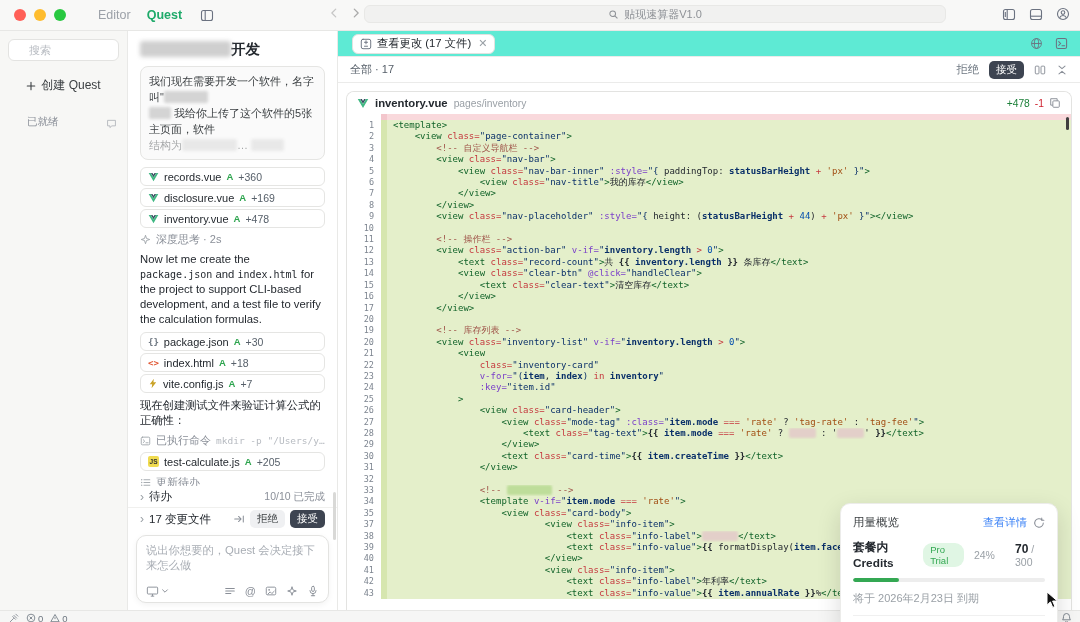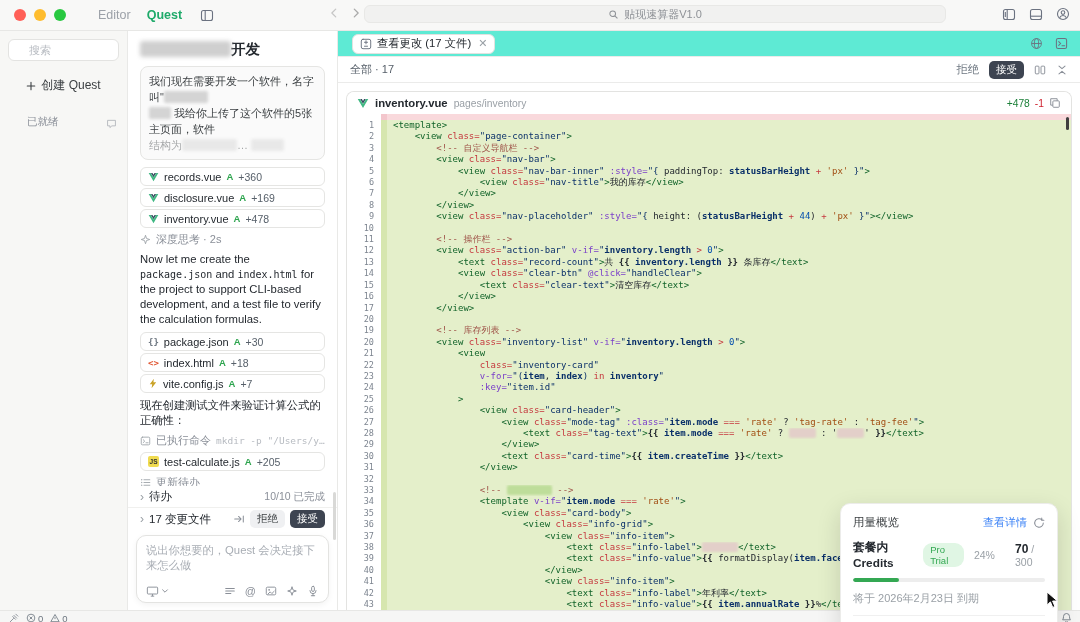--- a/index.html
+++ b/index.html
@@ -494,21 +494,20 @@
             <div class="crow"><span class="cg">26</span><span class="cm"></span><span class="cc"><span class="p">                </span><span class="t">&lt;view</span><span class="a"> class=</span><span class="v">"card-header"</span><span class="t">&gt;</span></span></div>
             <div class="crow"><span class="cg">27</span><span class="cm"></span><span class="cc"><span class="p">                    </span><span class="t">&lt;view</span><span class="a"> class=</span><span class="v">"mode-tag"</span><span class="dir"> :class=</span><span class="v">"</span><span class="d">item.mode</span><span class="a"> === </span><span class="s">'rate'</span><span class="p"> ? </span><span class="s">'tag-rate'</span><span class="p"> : </span><span class="s">'tag-fee'</span><span class="v">"</span><span class="t">&gt;</span></span></div>
             <div class="crow"><span class="cg">28</span><span class="cm"></span><span class="cc"><span class="p">                        </span><span class="t">&lt;text</span><span class="a"> class=</span><span class="v">"tag-text"</span><span class="t">&gt;</span><span class="i">{{ </span><span class="d">item.mode</span><span class="a"> === </span><span class="s">'rate'</span><span class="p"> ? </span><span class="bl">口口口</span><span class="p"> : '</span><span class="bl">口口口</span><span class="p">' </span><span class="i">}}</span><span class="t">&lt;/text&gt;</span></span></div>
             <div class="crow"><span class="cg">29</span><span class="cm"></span><span class="cc"><span class="p">                    </span><span class="t">&lt;/view&gt;</span></span></div>
             <div class="crow"><span class="cg">30</span><span class="cm"></span><span class="cc"><span class="p">                    </span><span class="t">&lt;text</span><span class="a"> class=</span><span class="v">"card-time"</span><span class="t">&gt;</span><span class="i">{{ </span><span class="d">item.createTime</span><span class="i"> }}</span><span class="t">&lt;/text&gt;</span></span></div>
             <div class="crow"><span class="cg">31</span><span class="cm"></span><span class="cc"><span class="p">                </span><span class="t">&lt;/view&gt;</span></span></div>
             <div class="crow"><span class="cg">32</span><span class="cm"></span><span class="cc"></span></div>
             <div class="crow"><span class="cg">33</span><span class="cm"></span><span class="cc"><span class="p">                </span><span class="c">&lt;!-- </span><span class="blg">口口口口口</span><span class="c"> --&gt;</span></span></div>
             <div class="crow"><span class="cg">34</span><span class="cm"></span><span class="cc"><span class="p">                </span><span class="t">&lt;template</span><span class="dir"> v-if=</span><span class="v">"</span><span class="d">item.mode</span><span class="a"> === </span><span class="s">'rate'</span><span class="v">"</span><span class="t">&gt;</span></span></div>
             <div class="crow"><span class="cg">35</span><span class="cm"></span><span class="cc"><span class="p">                    </span><span class="t">&lt;view</span><span class="a"> class=</span><span class="v">"card-body"</span><span class="t">&gt;</span></span></div>
-            <div class="crow"><span class="cg">36</span><span class="cm"></span><span class="cc"><span class="p">                        </span><span class="t">&lt;view</span><span class="a"> class=</span><span class="v">"info-grid"</span><span class="t">&gt;</span></span></div>
             <div class="crow"><span class="cg">37</span><span class="cm"></span><span class="cc"><span class="p">                            </span><span class="t">&lt;view</span><span class="a"> class=</span><span class="v">"info-item"</span><span class="t">&gt;</span></span></div>
             <div class="crow"><span class="cg">38</span><span class="cm"></span><span class="cc"><span class="p">                                </span><span class="t">&lt;text</span><span class="a"> class=</span><span class="v">"info-label"</span><span class="t">&gt;</span><span class="bl">口口口口</span><span class="t">&lt;/text&gt;</span></span></div>
             <div class="crow"><span class="cg">39</span><span class="cm"></span><span class="cc"><span class="p">                                </span><span class="t">&lt;text</span><span class="a"> class=</span><span class="v">"info-value"</span><span class="t">&gt;</span><span class="i">{{ </span><span class="p">formatDisplay(</span><span class="d">item.faceValue</span><span class="p">)</span><span class="i"> }}</span><span class="p">元</span><span class="t">&lt;/text&gt;</span></span></div>
             <div class="crow"><span class="cg">40</span><span class="cm"></span><span class="cc"><span class="p">                            </span><span class="t">&lt;/view&gt;</span></span></div>
             <div class="crow"><span class="cg">41</span><span class="cm"></span><span class="cc"><span class="p">                            </span><span class="t">&lt;view</span><span class="a"> class=</span><span class="v">"info-item"</span><span class="t">&gt;</span></span></div>
             <div class="crow"><span class="cg">42</span><span class="cm"></span><span class="cc"><span class="p">                                </span><span class="t">&lt;text</span><span class="a"> class=</span><span class="v">"info-label"</span><span class="t">&gt;</span><span class="p">年利率</span><span class="t">&lt;/text&gt;</span></span></div>
             <div class="crow"><span class="cg">43</span><span class="cm"></span><span class="cc"><span class="p">                                </span><span class="t">&lt;text</span><span class="a"> class=</span><span class="v">"info-value"</span><span class="t">&gt;</span><span class="i">{{ </span><span class="d">item.annualRate</span><span class="i"> }}</span><span class="p">%</span><span class="t">&lt;/text&gt;</span></span></div>
           </div>
         <div class="code-thumb"></div>
       </div>

